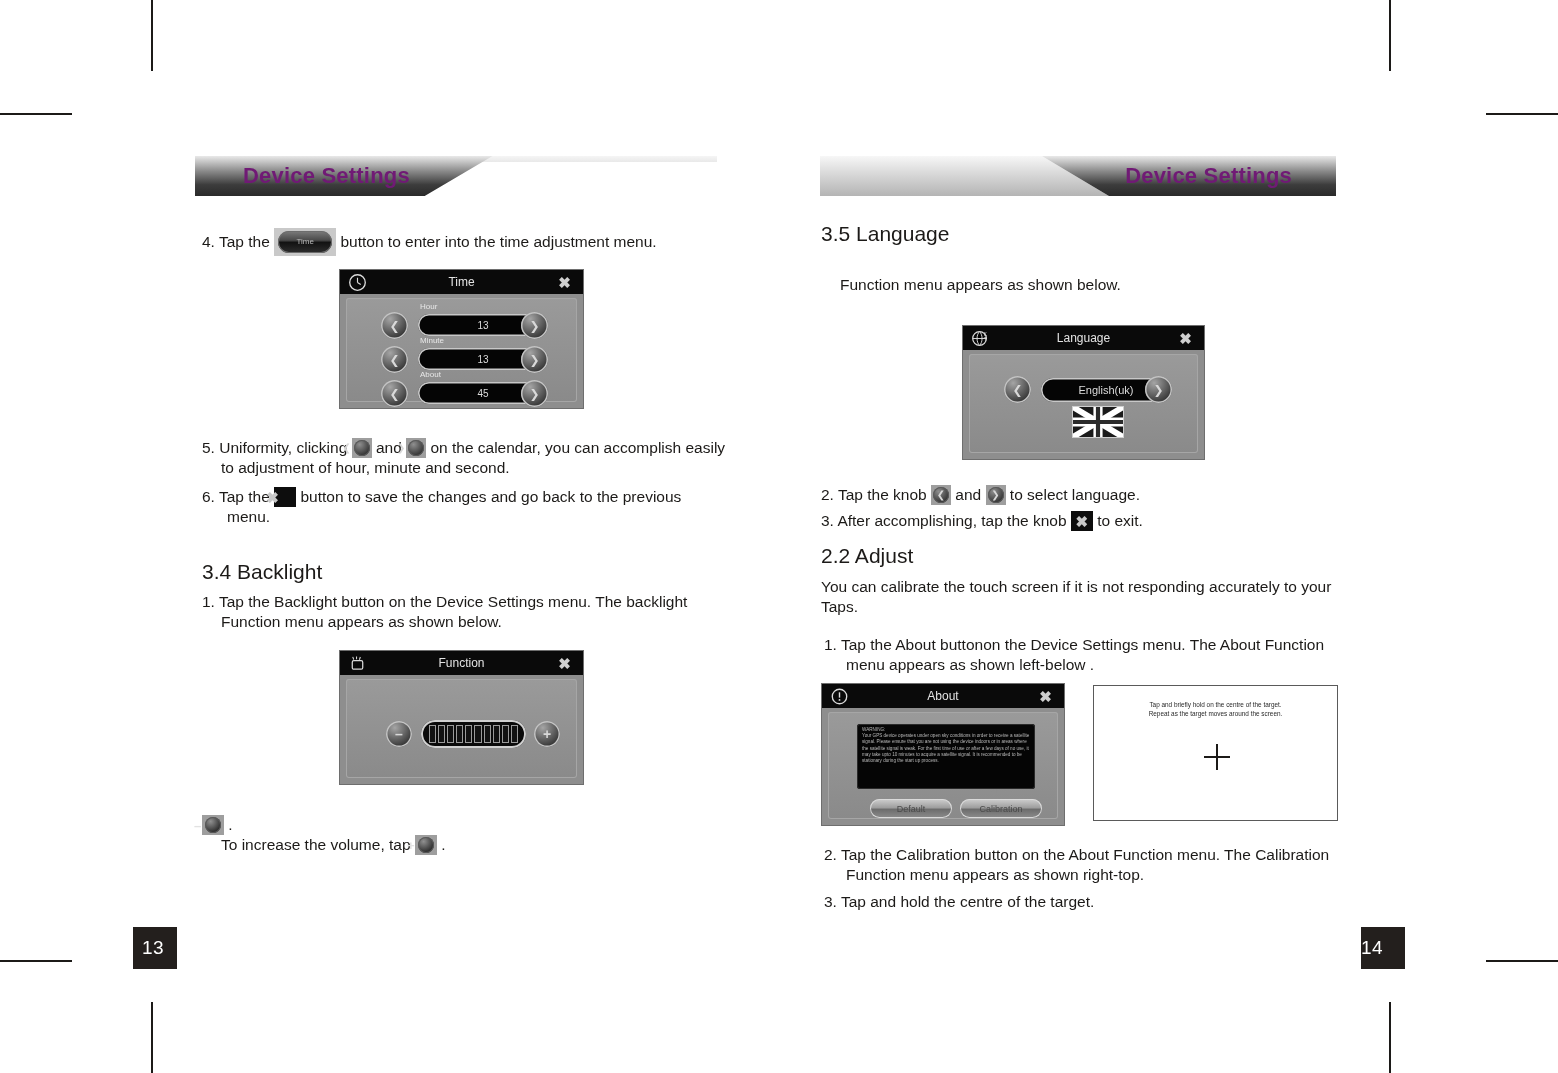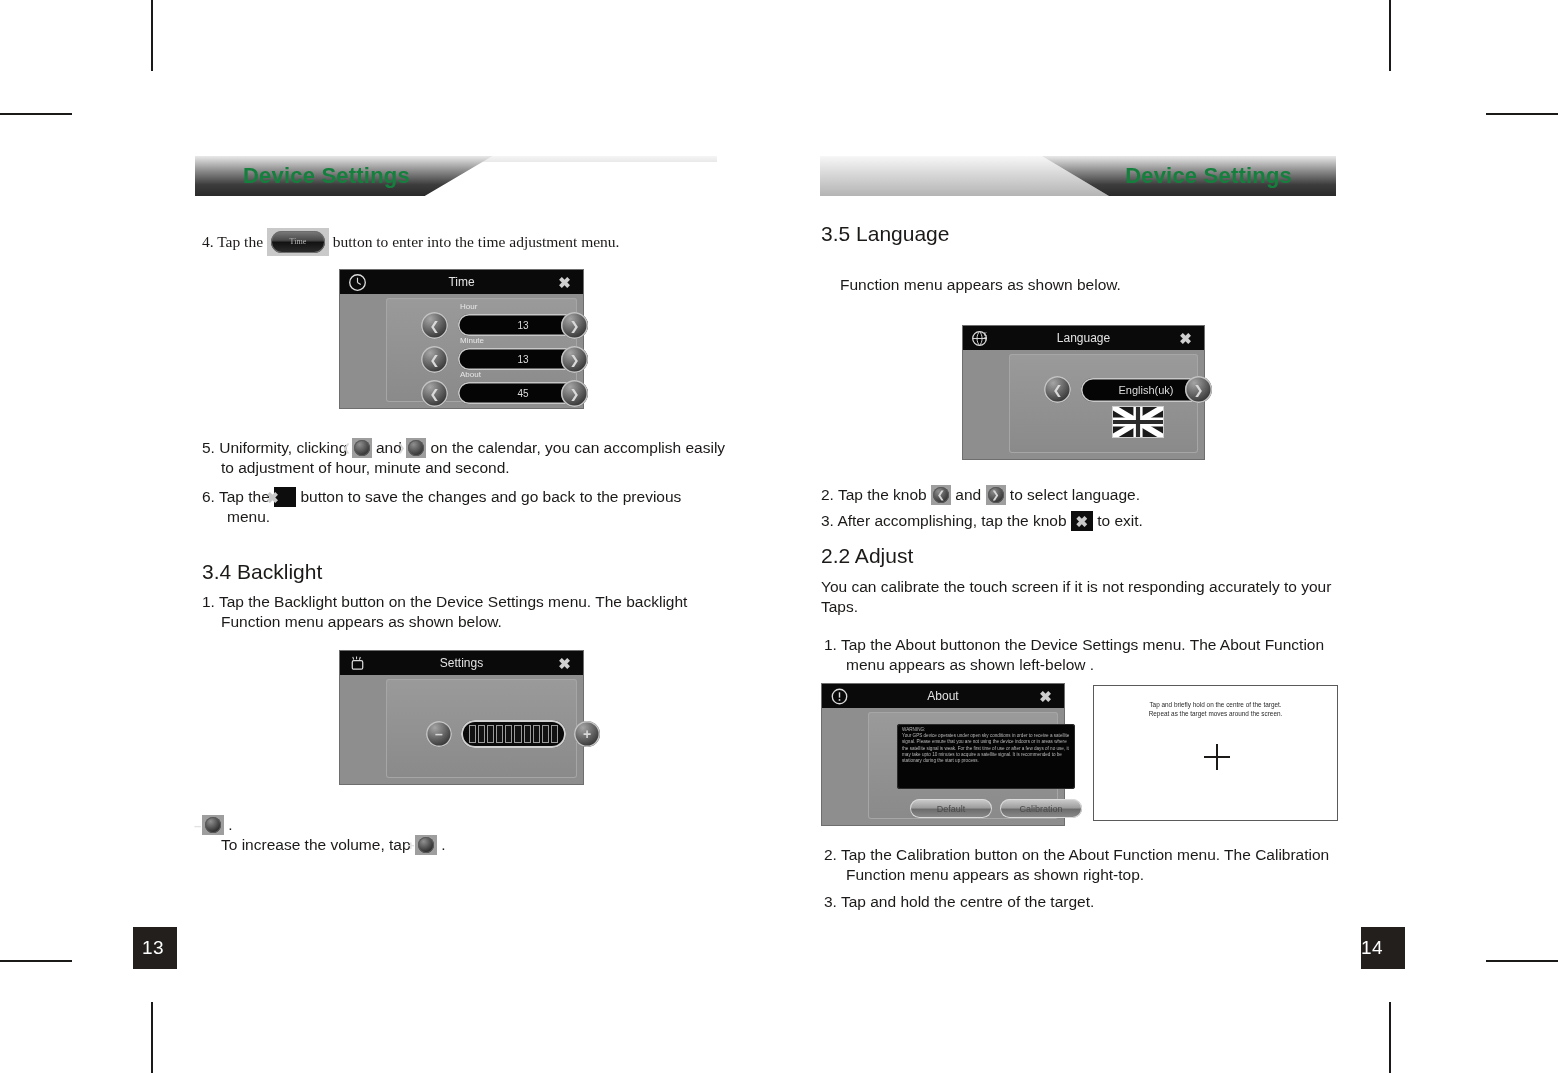--- a/index.html
+++ b/index.html
@@ -42,21 +42,21 @@
   .banner-right .banner-bar{
      background:linear-gradient(to bottom,#e9e9e9 0%,#8a8a8a 38%,#3c3c3c 72%,#2a2a2a 100%);
      clip-path:polygon(43% 0,100% 0,100% 100%,0 100%,0 100%,56% 100%);
   }
   .banner-right .banner-tail{
      position:absolute;left:0;top:0;width:100%;height:100%;
      background:linear-gradient(to bottom,#f7f7f7 0%,#d8d8d8 45%,#b4b4b4 100%);
      clip-path:polygon(0 0,43% 0,56% 100%,0 100%);
   }
   .banner-title{position:absolute;top:0;height:40px;line-height:40px;
-     color:#15803d;font-size:22px;font-weight:bold;letter-spacing:.2px;}
+     color:#701a75;font-size:22px;font-weight:bold;letter-spacing:.2px;}
   .banner-left .banner-title{left:48px;}
   .banner-right .banner-title{right:44px;}
 
   
   .ptext{position:absolute;font-size:15.5px;line-height:20px;color:#1c1a18;}
   .heading{position:absolute;font-size:21px;line-height:26px;color:#1c1a18;}
   .hang{padding-left:19px;text-indent:-19px;}
   .hang2{padding-left:22px;text-indent:-22px;}
 
   
@@ -89,21 +89,21 @@
   .device{position:absolute;background:#8e8e8e;border:1px solid #6e6e6e;box-sizing:border-box;}
   .dev-title{position:absolute;left:0;top:0;right:0;height:24px;background:#0a0a0a;}
   .dev-title .t{position:absolute;left:0;right:0;top:0;height:24px;line-height:24px;
      text-align:center;color:#e3e3e3;font-size:12px;}
   .dev-close{position:absolute;right:10px;top:4px;width:17px;height:16px;
      display:flex;align-items:center;justify-content:center;color:#cfcfcf;
      font-size:15px;font-weight:bold;line-height:1;}
   .dev-ico{position:absolute;left:8px;top:3px;width:19px;height:19px;color:#dcdcdc;}
   .dev-body{position:absolute;left:6px;right:6px;top:28px;bottom:6px;
      background:linear-gradient(to bottom,#9a9a9a,#8a8a8a);border-radius:3px;
-     box-shadow:inset 0 0 0 1px #a6a6a6;margin-left:40px;}
+     box-shadow:inset 0 0 0 1px #a6a6a6;}
 
   .rnd-btn{position:absolute;width:27px;height:27px;border-radius:50%;
      background:radial-gradient(circle at 34% 26%,#a5a5a5,#3a3a3a 72%,#2a2a2a 100%);
      box-shadow:inset 0 0 0 1.5px #c3c3c3;
      display:flex;align-items:center;justify-content:center;color:#d9d9d9;font-size:12px;}
   .field{position:absolute;height:22px;border-radius:11px;background:#050505;
      box-shadow:inset 0 0 0 1.5px #c8c8c8;
      display:flex;align-items:center;justify-content:center;color:#dcdcdc;font-size:10px;}
   .flabel{position:absolute;font-size:8px;color:#e8e8e8;}
 
@@ -146,21 +146,21 @@
 <div class="cropline cm-h-bl"></div>
 <div class="cropline cm-v-br"></div>
 <div class="cropline cm-h-br"></div>
 
 <div class="banner banner-left">
   <div class="banner-tail"></div>
   <div class="banner-bar"></div>
   <div class="banner-title">Device Settings</div>
 </div>
 
-<div class="ptext" style="left:202px;top:228px;width:540px;font-family:Liberation Serif, serif;">
+<div class="ptext" style="left:202px;top:228px;width:540px;">
   <span>4. Tap the</span>
   <span class="chip chip-timebtn">
     <span class="pill"></span>
     <span class="lbl">Time</span>
   </span>
   <span>button to enter into the time adjustment menu.</span>
 </div>
 
 <div class="device" style="left:339px;top:269px;width:245px;height:140px;">
   <div class="dev-title">
@@ -218,21 +218,21 @@
 </div>
 
 <div class="device" style="left:339px;top:650px;width:245px;height:135px;">
   <div class="dev-title">
     <span class="dev-ico">
       <svg width="19" height="19" viewBox="0 0 20 20">
         <rect x="4.5" y="7" width="11" height="9" rx="1.6" fill="none" stroke="#dcdcdc" stroke-width="1.3"></rect>
         <path d="M6 6 L5 3 M9 5.6 L9 2.6 M12 6 L13 3.2" stroke="#dcdcdc" stroke-width="1.1"></path>
       </svg>
     </span>
-    <span class="t">Settings</span>
+    <span class="t">Function</span>
     <span class="dev-close">✖</span>
   </div>
   <div class="dev-body">
     <div class="rnd-btn" style="left:40px;top:42px;width:26px;height:26px;font-size:14px;font-weight:bold;">–</div>
     <div class="bl-track" style="left:75px;top:41px;width:105px;">
       <span class="bl-seg"></span>
       <span class="bl-seg"></span>
       <span class="bl-seg"></span>
       <span class="bl-seg"></span>
       <span class="bl-seg"></span>

